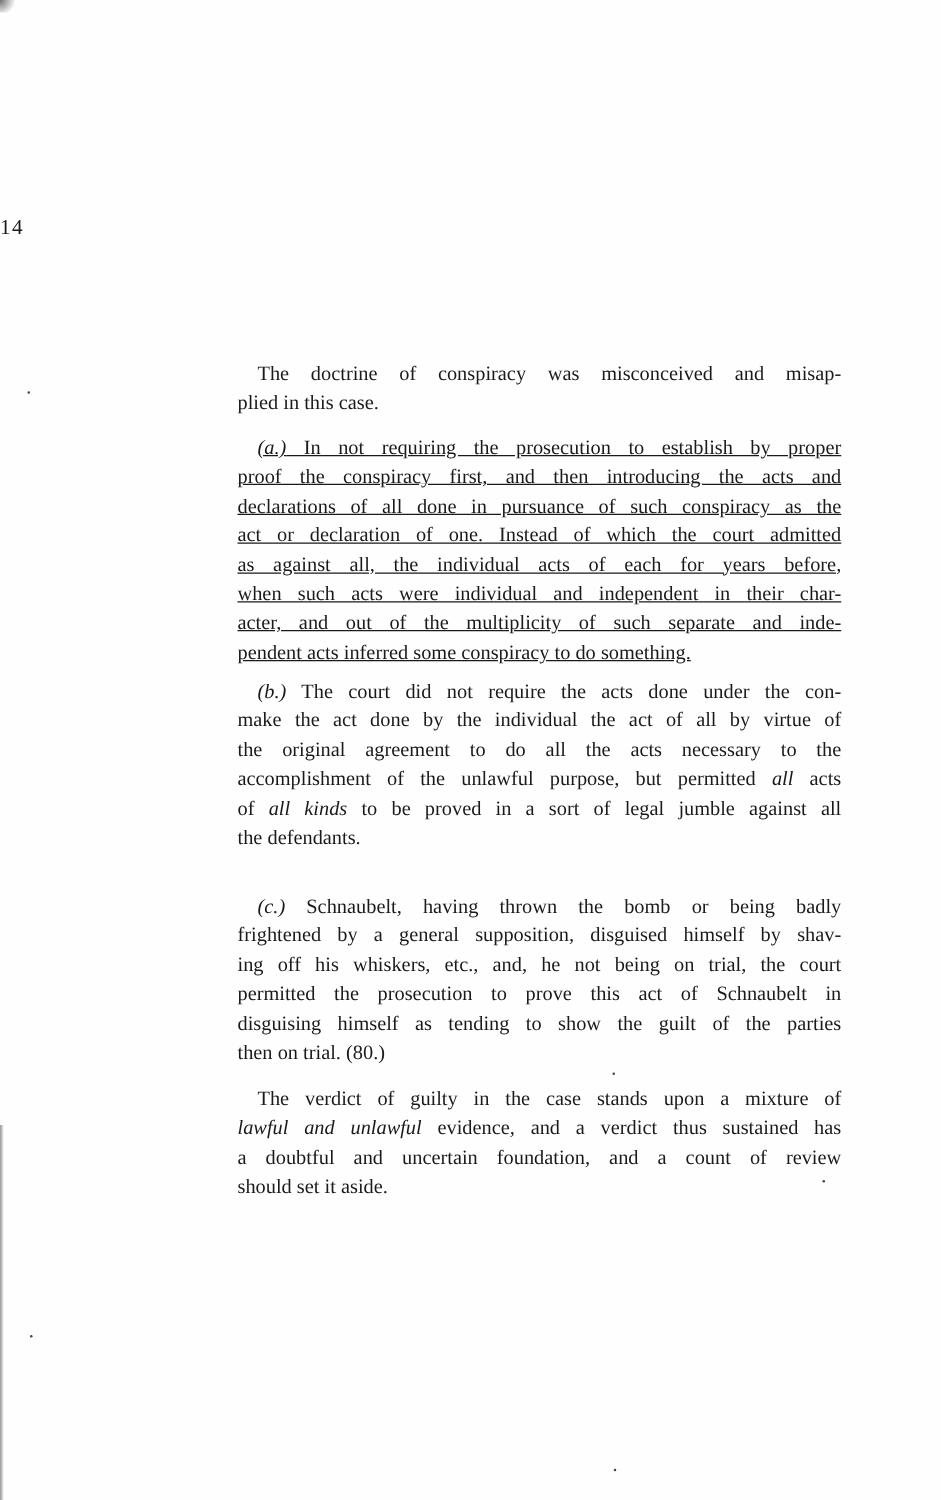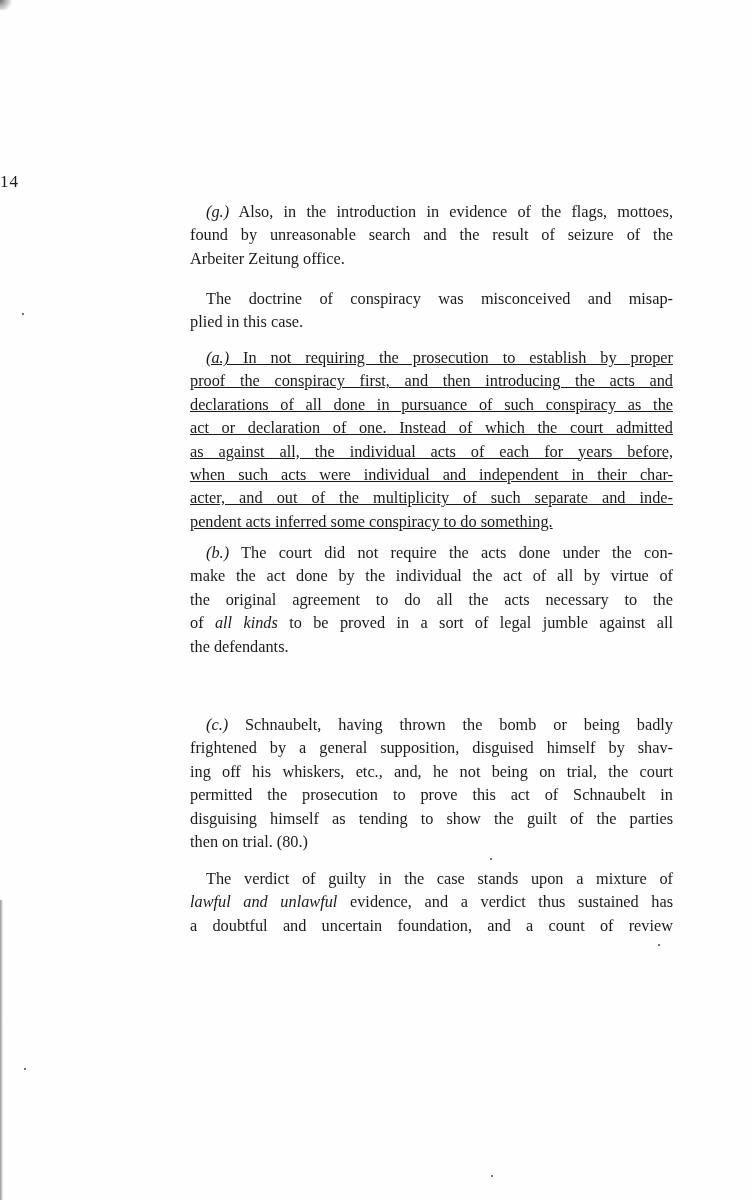--- a/index.html
+++ b/index.html
@@ -81,25 +81,20 @@
   </style>
 </head>
 <body>
 
 <div class="page">
   <div class="corner-mark"></div>
   <div class="left-edge"></div>
 
   <div class="page-number">14</div>
 
-  <div class="text-block para-g">
-    <span class="line indent"><em>(g.)</em><span> Also, in the introduction in evidence of the flags, mottoes,</span></span>
-    <span class="line">found by unreasonable search and the result of seizure of the</span>
-    <span class="line last">Arbeiter Zeitung office.</span>
-  </div>
 
   <div class="text-block para-doctrine">
     <span class="line indent">The doctrine of conspiracy was misconceived and misap-</span>
     <span class="line last">plied in this case.</span>
   </div>
 
   <div class="text-block para-a">
     <span class="line indent"><em>(a.)</em><span> In not requiring the prosecution to establish by proper</span></span>
     <span class="line">proof the conspiracy first, and then introducing the acts and</span>
     <span class="line">declarations of all done in pursuance of such conspiracy as the</span>
@@ -107,37 +102,39 @@
     <span class="line">as against all, the individual acts of each for years before,</span>
     <span class="line">when such acts were individual and independent in their char-</span>
     <span class="line">acter, and out of the multiplicity of such separate and inde-</span>
     <span class="line last">pendent acts inferred some conspiracy to do something.</span>
   </div>
 
   <div class="text-block para-b">
     <span class="line indent"><em>(b.)</em><span> The court did not require the acts done under the con-</span></span>
     <span class="line">make the act done by the individual the act of all by virtue of</span>
     <span class="line">the original agreement to do all the acts necessary to the</span>
+    <span class="line"><span>accomplishment of the unlawful purpose, but permitted </span><em>all</em><span> acts</span></span>
     <span class="line"><span>of </span><em>all kinds</em><span> to be proved in a sort of legal jumble against all</span></span>
     <span class="line last">the defendants.</span>
   </div>
 
   <div class="text-block para-c">
     <span class="line indent"><em>(c.)</em><span> Schnaubelt, having thrown the bomb or being badly</span></span>
     <span class="line">frightened by a general supposition, disguised himself by shav-</span>
     <span class="line">ing off his whiskers, etc., and, he not being on trial, the court</span>
     <span class="line">permitted the prosecution to prove this act of Schnaubelt in</span>
     <span class="line">disguising himself as tending to show the guilt of the parties</span>
     <span class="line last">then on trial.   (80.)</span>
   </div>
 
   <div class="text-block para-verdict">
     <span class="line indent">The verdict of guilty in the case stands upon a mixture of</span>
     <span class="line"><em>lawful and unlawful</em><span> evidence, and a verdict thus sustained has</span></span>
     <span class="line">a doubtful and uncertain foundation, and a count of review</span>
+    <span class="line last">should set it aside.</span>
   </div>
 
 
   <div class="dot" style="left:22px;top:313px;"></div>
   <div class="dot" style="left:24px;top:1068px;"></div>
   <div class="dot" style="left:490px;top:858px;"></div>
   <div class="dot" style="left:658px;top:944px;"></div>
   <div class="dot" style="left:491px;top:1175px;"></div>
 </div>
 

